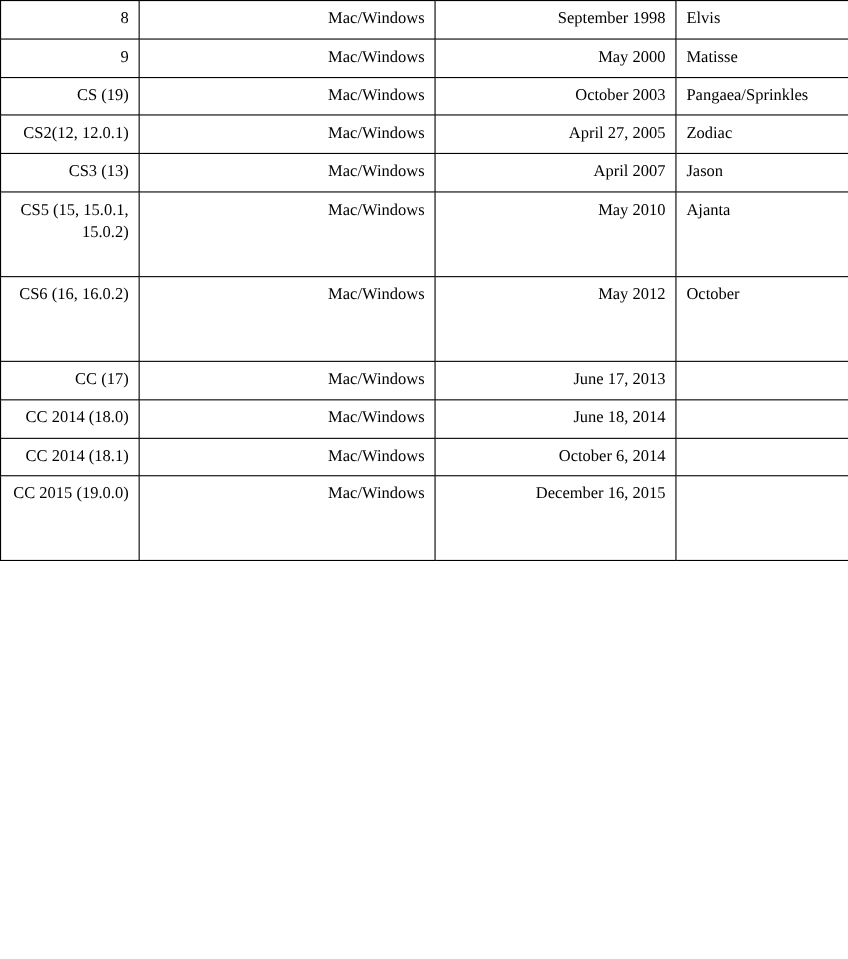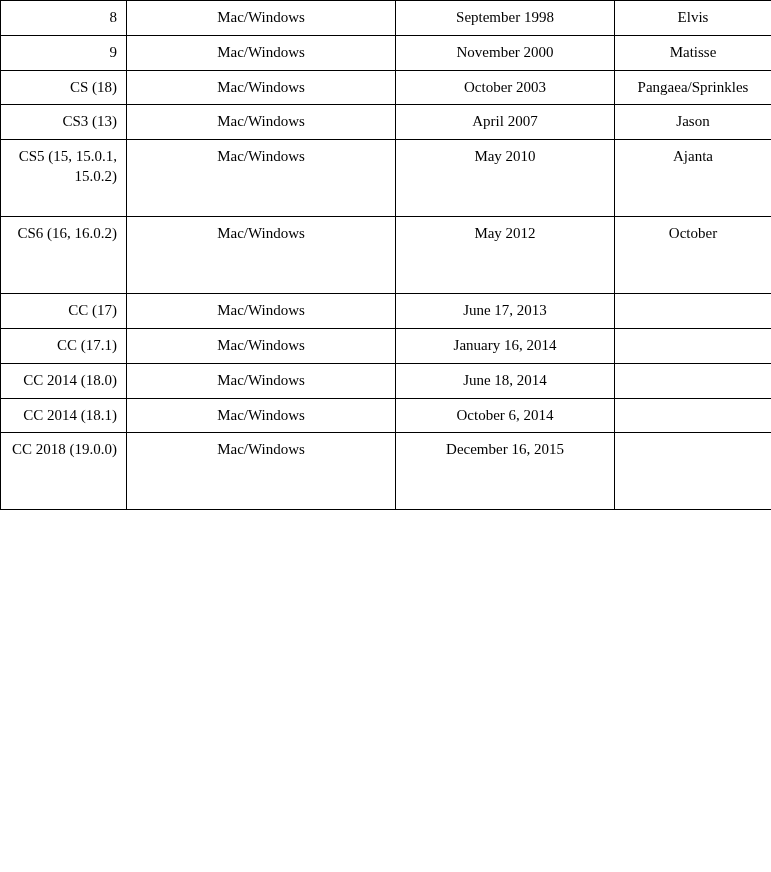--- a/index.html
+++ b/index.html
@@ -36,23 +36,23 @@
     background: #ffffff;
   }
   
   col.c0 { width: 126px; }
   col.c1 { width: 269px; }
   col.c2 { width: 219px; }
   col.c3 { width: 157px; }
 
   
   td.col-version { text-align: right; }
-  td.col-platform { text-align: center; padding-left: 61px; }
-  td.col-date { text-align: center; }
-  td.col-codename { text-align: center; }
+  td.col-platform { text-align: right; padding-left: 61px; }
+  td.col-date { text-align: right; }
+  td.col-codename { text-align: left; }
 
   
   table.version-table tr td:first-child {
     border-left: 1px solid #000000;
   }
   
   tr.tall td { height: 62px; margin-top: 28px; }
 </style>
 </head>
 <body>
@@ -68,28 +68,34 @@
     <tbody>
         <tr>
           <td class="col-version">8</td>
           <td class="col-platform">Mac/Windows</td>
           <td class="col-date">September 1998</td>
           <td class="col-codename">Elvis</td>
         </tr>
         <tr>
           <td class="col-version">9</td>
           <td class="col-platform">Mac/Windows</td>
-          <td class="col-date">November 2000</td>
+          <td class="col-date">May 2000</td>
           <td class="col-codename">Matisse</td>
         </tr>
         <tr>
-          <td class="col-version">CS (18)</td>
+          <td class="col-version">CS (19)</td>
           <td class="col-platform">Mac/Windows</td>
           <td class="col-date">October 2003</td>
           <td class="col-codename">Pangaea/Sprinkles</td>
+        </tr>
+        <tr>
+          <td class="col-version">CS2(12, 12.0.1)</td>
+          <td class="col-platform">Mac/Windows</td>
+          <td class="col-date">April 27, 2005</td>
+          <td class="col-codename">Zodiac</td>
         </tr>
         <tr>
           <td class="col-version">CS3 (13)</td>
           <td class="col-platform">Mac/Windows</td>
           <td class="col-date">April 2007</td>
           <td class="col-codename">Jason</td>
         </tr>
         <tr class="tall">
           <td class="col-version">CS5 (15, 15.0.1, 15.0.2)</td>
           <td class="col-platform">Mac/Windows</td>
@@ -102,38 +108,32 @@
           <td class="col-date">May 2012</td>
           <td class="col-codename">October</td>
         </tr>
         <tr>
           <td class="col-version">CC (17)</td>
           <td class="col-platform">Mac/Windows</td>
           <td class="col-date">June 17, 2013</td>
           <td class="col-codename"></td>
         </tr>
         <tr>
-          <td class="col-version">CC (17.1)</td>
-          <td class="col-platform">Mac/Windows</td>
-          <td class="col-date">January 16, 2014</td>
-          <td class="col-codename"></td>
-        </tr>
-        <tr>
           <td class="col-version">CC 2014 (18.0)</td>
           <td class="col-platform">Mac/Windows</td>
           <td class="col-date">June 18, 2014</td>
           <td class="col-codename"></td>
         </tr>
         <tr>
           <td class="col-version">CC 2014 (18.1)</td>
           <td class="col-platform">Mac/Windows</td>
           <td class="col-date">October 6, 2014</td>
           <td class="col-codename"></td>
         </tr>
         <tr class="tall">
-          <td class="col-version">CC 2018 (19.0.0)</td>
+          <td class="col-version">CC 2015 (19.0.0)</td>
           <td class="col-platform">Mac/Windows</td>
           <td class="col-date">December 16, 2015</td>
           <td class="col-codename"></td>
         </tr>
       </tbody>
   </table>
 </div>
 
 </body></html>

